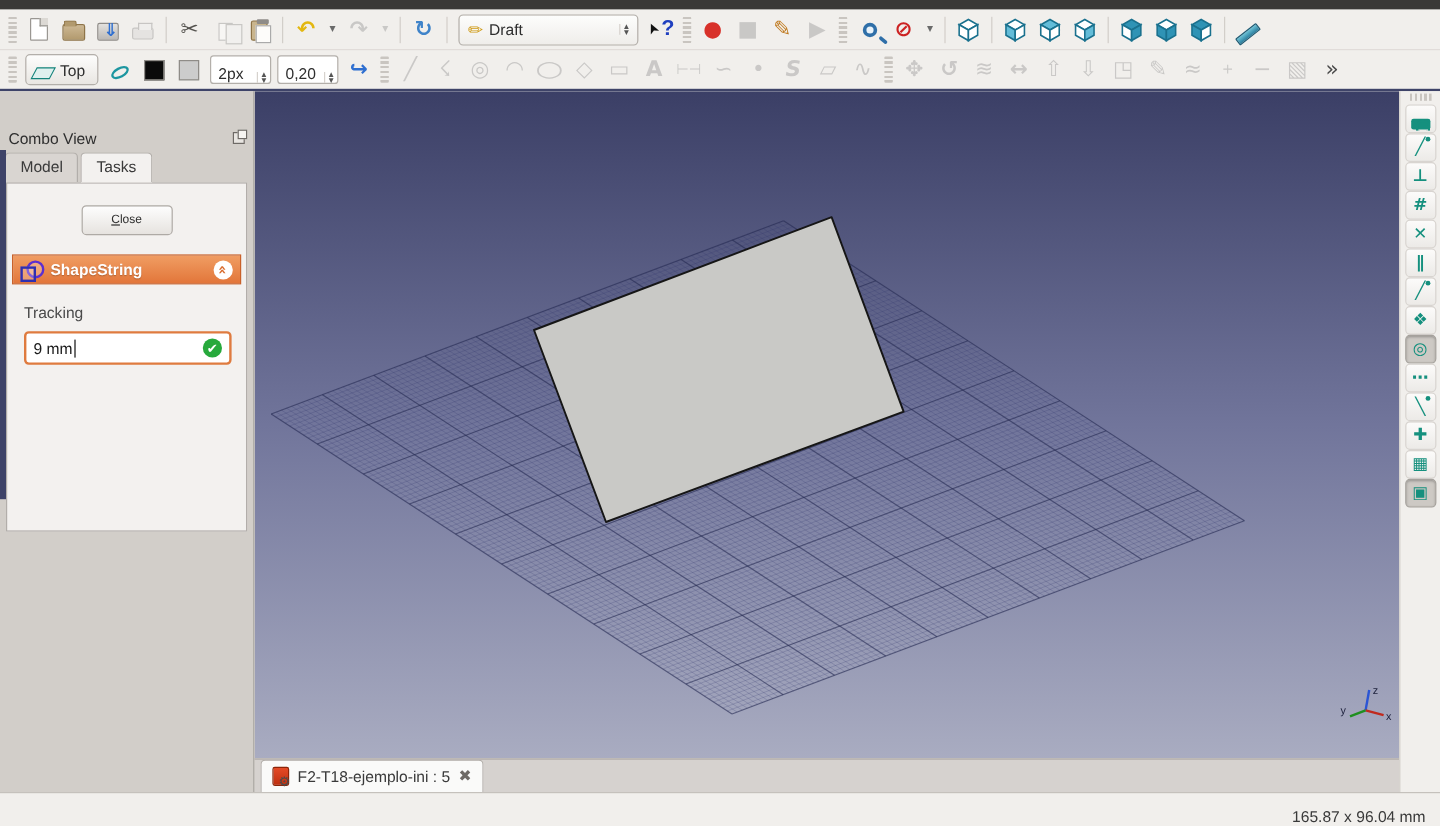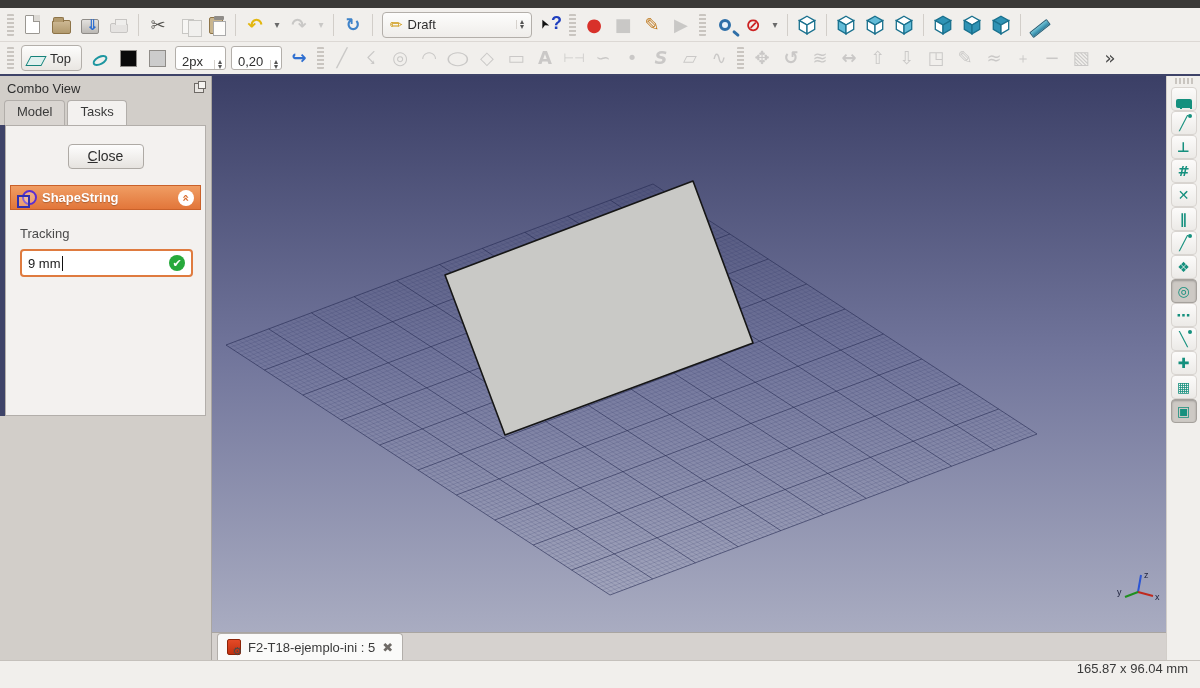--- a/index.html
+++ b/index.html
@@ -82,34 +82,34 @@
   .wb-combo .lbl { flex:1; }
 
   .plane-btn { height:26px; background:linear-gradient(#fdfdfc,#e9e6e2); border:1px solid #b3afaa;
     border-radius:4px; display:flex; align-items:center; padding:0 10px 0 4px; margin:0 3px; gap:2px; flex:0 0 auto; }
 
   
   .main { display:flex; height:584px; }
 
   
   .dock { width:212px; background:#d2cec9; border-right:1px solid #aaa6a1; position:relative; flex:0 0 auto; }
-  .dock-title { height:24px; display:flex; align-items:center; justify-content:space-between; padding:0 7px; }
+  .dock-title { height:24px; display:flex; align-items:center; justify-content:space-between; padding:0 7px;margin-top:27px; }
   .float-icon { width:10px; height:10px; border:1px solid #6e6a66; position:relative; background:#e8e5e1; }
   .float-icon::after { content:""; position:absolute; right:-3px; top:-3px; width:6px; height:6px;
     border:1px solid #6e6a66; background:#f6f4f1; }
   .tabs { display:flex; padding-left:4px; height:25px; }
   .tab { padding:3px 12px 4px; border:1px solid #b2aeaa; border-bottom:none; border-radius:4px 4px 0 0;
     background:#d9d5d1; color:#3a3a3a; margin-right:2px; }
   .tab.active { background:#f3f1ef; font-weight:normal; position:relative; z-index:2; }
   .task-frame { position:relative; margin:0 5px; height:291px; background:#f3f1ef;
     border:1px solid #b2aeaa; z-index:1; }
   .dock-edge { position:absolute; left:0; top:49px; width:5px; height:291px; background:#3e4368; }
   .close-btn { display:block; margin:18px auto 0; width:76px; height:25px;
     background:linear-gradient(#fdfdfd,#e6e3df); border:1px solid #aeaaa5; border-radius:4px;
-    font-size:14px; color:#2e2e2e; text-align:center; line-height:23px; }
+    font-size:10px; color:#2e2e2e; text-align:center; line-height:23px; }
   .close-btn::first-letter { text-decoration:underline; }
   .ss-header { margin:16px 4px 0; height:25px; background:linear-gradient(#f09d63,#e2763a);
     border:1px solid #c9612a; display:flex; align-items:center; padding:0 6px; gap:7px; }
   .ss-title { color:#fff; font-weight:bold; text-shadow:0 1px 1px rgba(0,0,0,.25); flex:1; }
   .ss-icon { width:18px; height:16px; position:relative; }
   .ss-icon::before { content:""; position:absolute; left:5px; top:0; width:11px; height:11px;
     border:2px solid #5b2fd0; border-radius:50%; background:rgba(255,255,255,.25); }
   .ss-icon::after { content:""; position:absolute; left:0; top:5px; width:9px; height:9px;
     border:2px solid #2f2fb0; background:rgba(255,255,255,.25); }
   .collapse-btn { width:16px; height:16px; border-radius:50%; background:#fff; color:#d96c2e;
@@ -142,21 +142,21 @@
   .snap-btn { width:26px; height:24px; border:1px solid #d8d4d0; border-radius:4px; margin-bottom:0;
     display:flex; align-items:center; justify-content:center; background:linear-gradient(#fcfbfa,#eceae7); }
   .snap-btn.on { background:#cdc9c4; border-color:#a5a19c; box-shadow:inset 0 1px 2px rgba(0,0,0,.25); }
   .snap-btn .sg { font-family:"DejaVu Sans",sans-serif; font-size:14px; color:#15907e; font-weight:bold;
     line-height:1; position:relative; }
   .snap-btn .sg.dot::after { content:""; position:absolute; right:-4px; top:-2px; width:4px; height:4px;
     border-radius:50%; background:#15907e; }
 
   
   .statusbar { height:28px; background:#f1efec; border-top:1px solid #c5c1bc; display:flex;
-    align-items:flex-start; justify-content:flex-end; padding-right:12px; color:#3a3a3a; }
+    align-items:flex-end; justify-content:flex-end; padding-right:12px; color:#3a3a3a; }
 </style>
 </head>
 <body>
 
 <div class="titlebar-strip"></div>
 
 <div class="toolbar-row" id="tb-top">
     <div class="tb-grip"></div>
     <div class="tb-btn">
       <div class="ci ci-page"></div>

